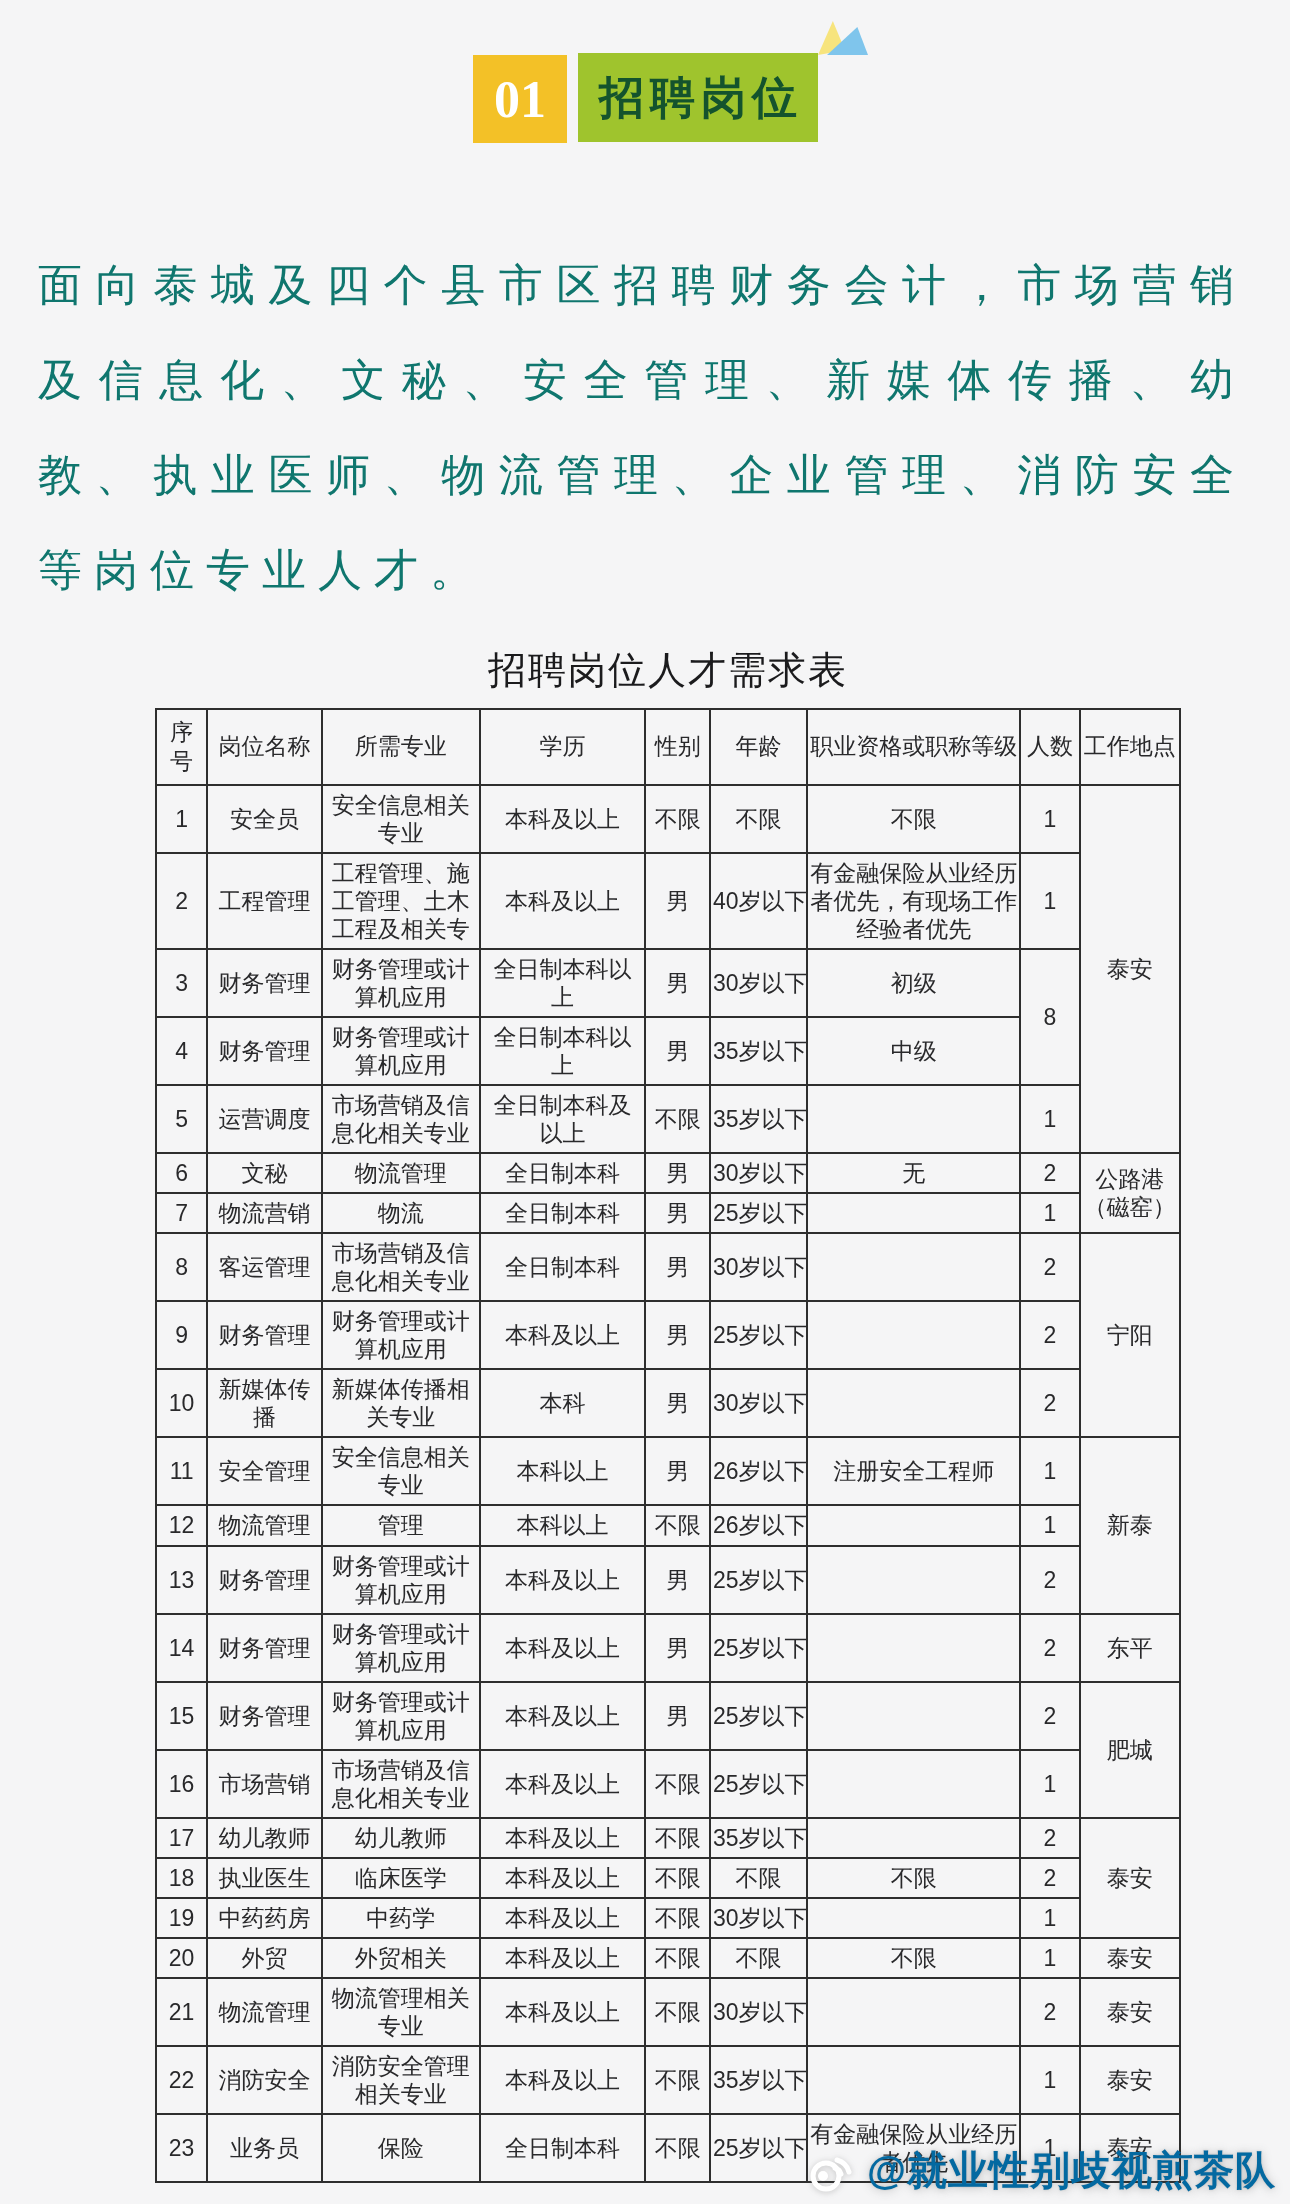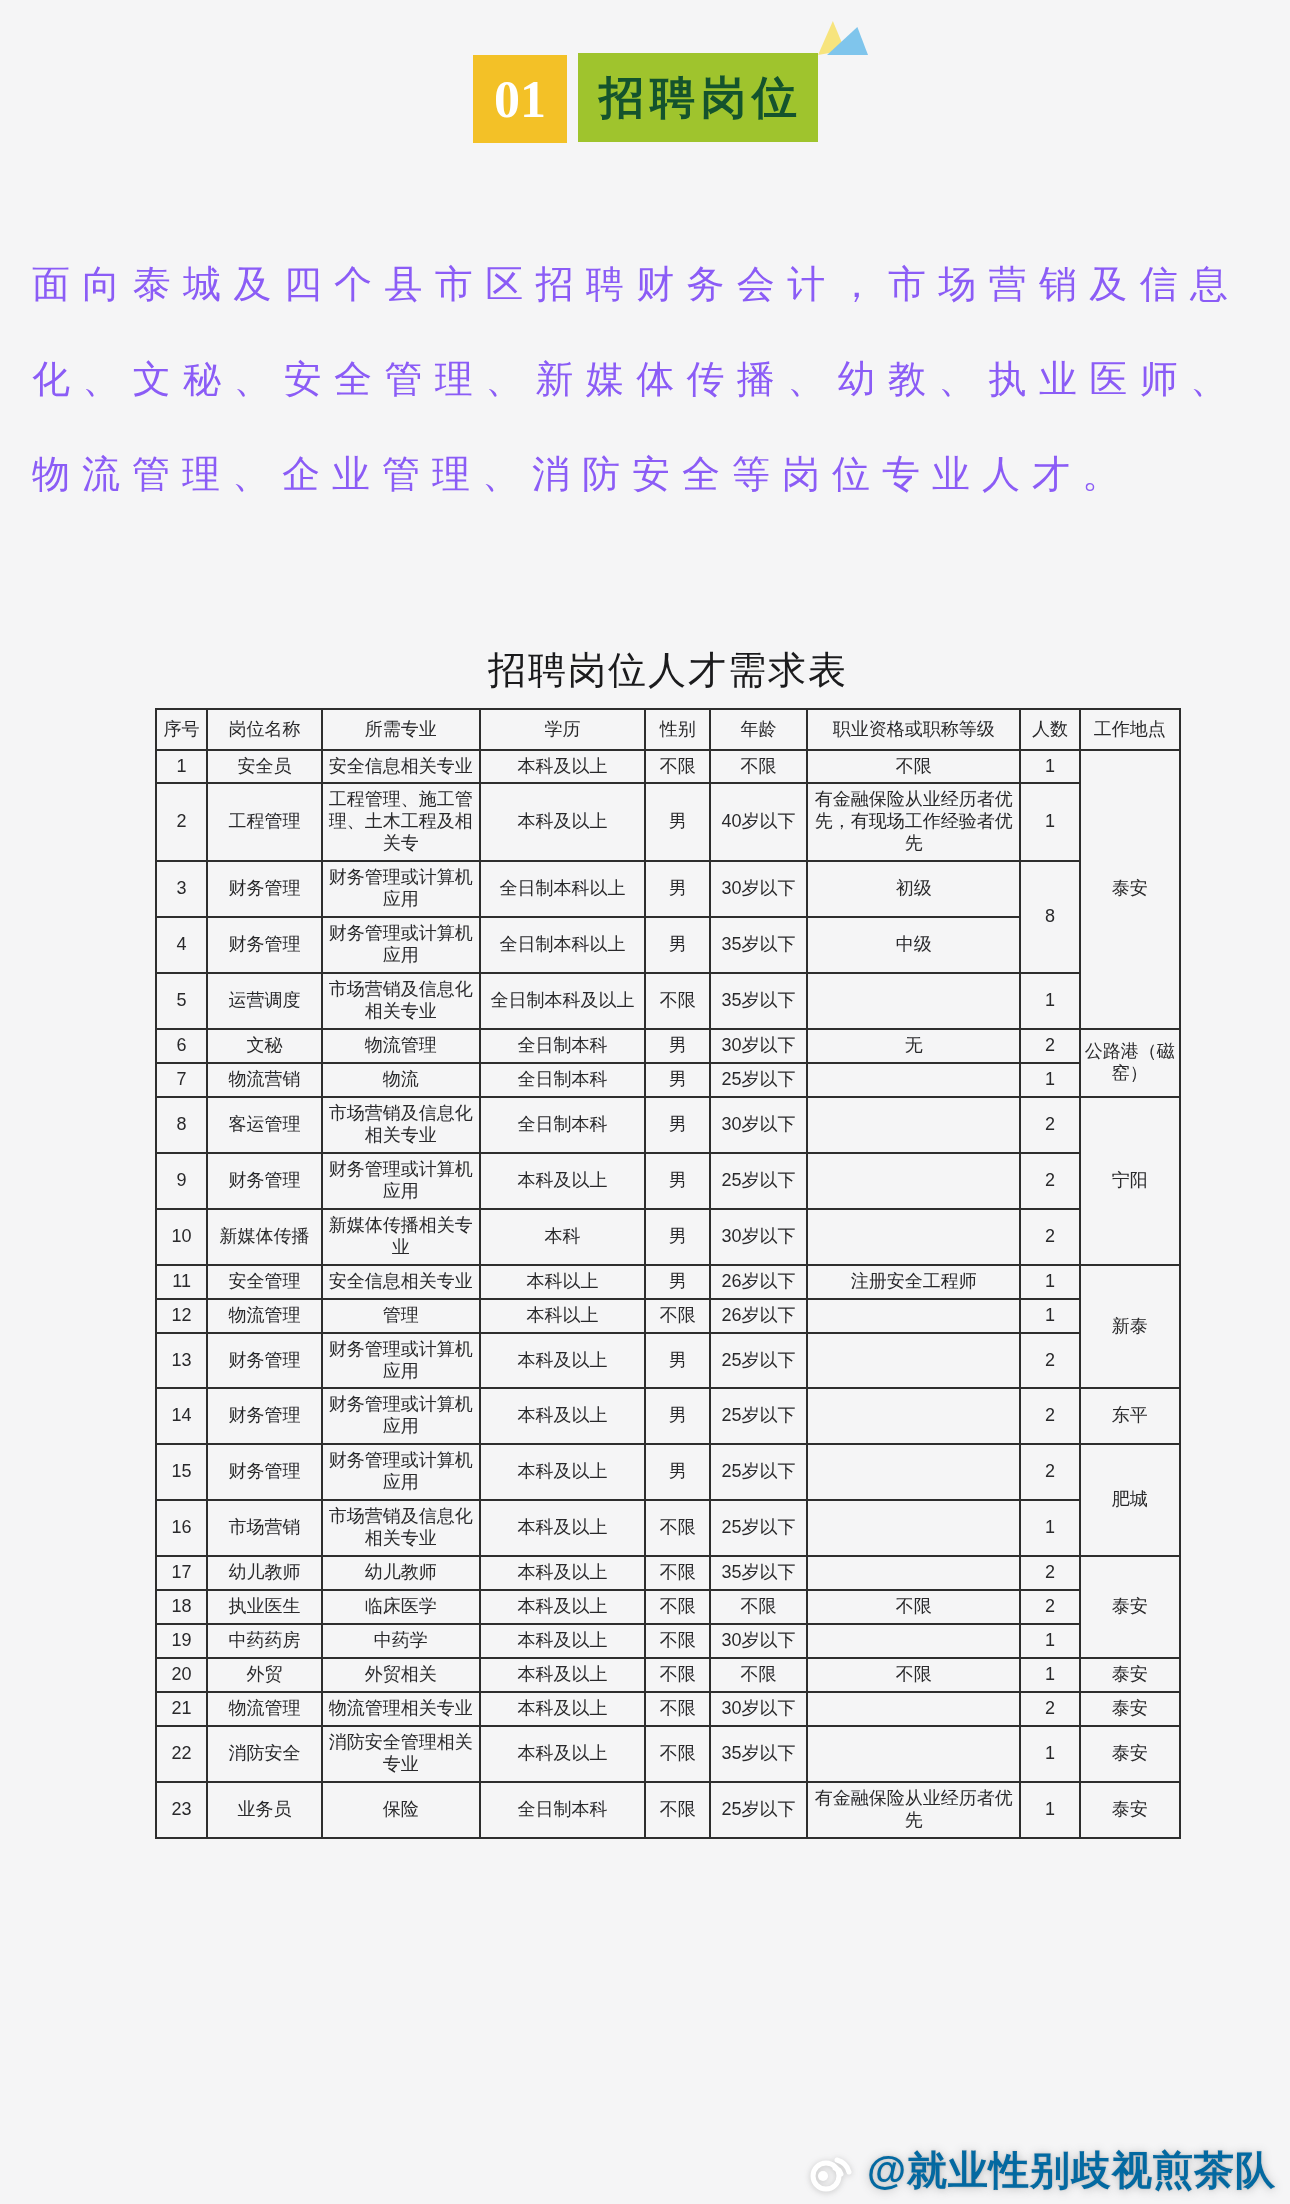--- a/index.html
+++ b/index.html
@@ -28,34 +28,34 @@
     background:var(--tri-yellow, #f7e47d);
     clip-path:polygon(55% 0, 0 100%, 100% 86%);
   }
   .tri-blue {
     left:827px; top:27px; width:41px; height:28px;
     background:var(--tri-blue, #7fc5ec);
     clip-path:polygon(74% 0, 0 100%, 100% 100%);
   }
   
   .intro {
-    position:absolute; left:32px; top:237px; width:1208px;
-    margin:0; font-size:38px; line-height:95px; letter-spacing:12px;
-    color:#8b5cf6; text-align:justify;
+    position:absolute; left:38px; top:237px; width:1208px;
+    margin:0; font-size:44px; line-height:95px; letter-spacing:12px;
+    color:#0f766e; text-align:justify;
   }
   
   .sheet { position:absolute; left:155px; top:645px; width:1026px; }
   .table-title {
     margin:0 0 12px; text-align:center;
     font-family:"Liberation Serif", serif; font-weight:normal;
     font-size:38px; letter-spacing:2px; color:#1b1b1d;
   }
   table.demand {
     width:100%; table-layout:fixed; border-collapse:collapse;
-    color:#29292b; font-size:18px; background:transparent;
+    color:#29292b; font-size:23px; background:transparent;
   }
   table.demand th, table.demand td {
     border:2px solid var(--line-color, #2e2e2e);
     text-align:center; vertical-align:middle; overflow:hidden;
   }
   table.demand th { font-weight:normal; padding:8px 2px; line-height:1.25; }
   table.demand td { padding:5px 2px; line-height:1.22; }
   .w-no{width:5.0%} .w-position{width:11.2%} .w-major{width:15.4%}
   .w-education{width:16.2%} .w-gender{width:6.3%} .w-age{width:9.5%}
   .w-qualification{width:20.8%} .w-count{width:5.8%} .w-location{width:9.8%}

